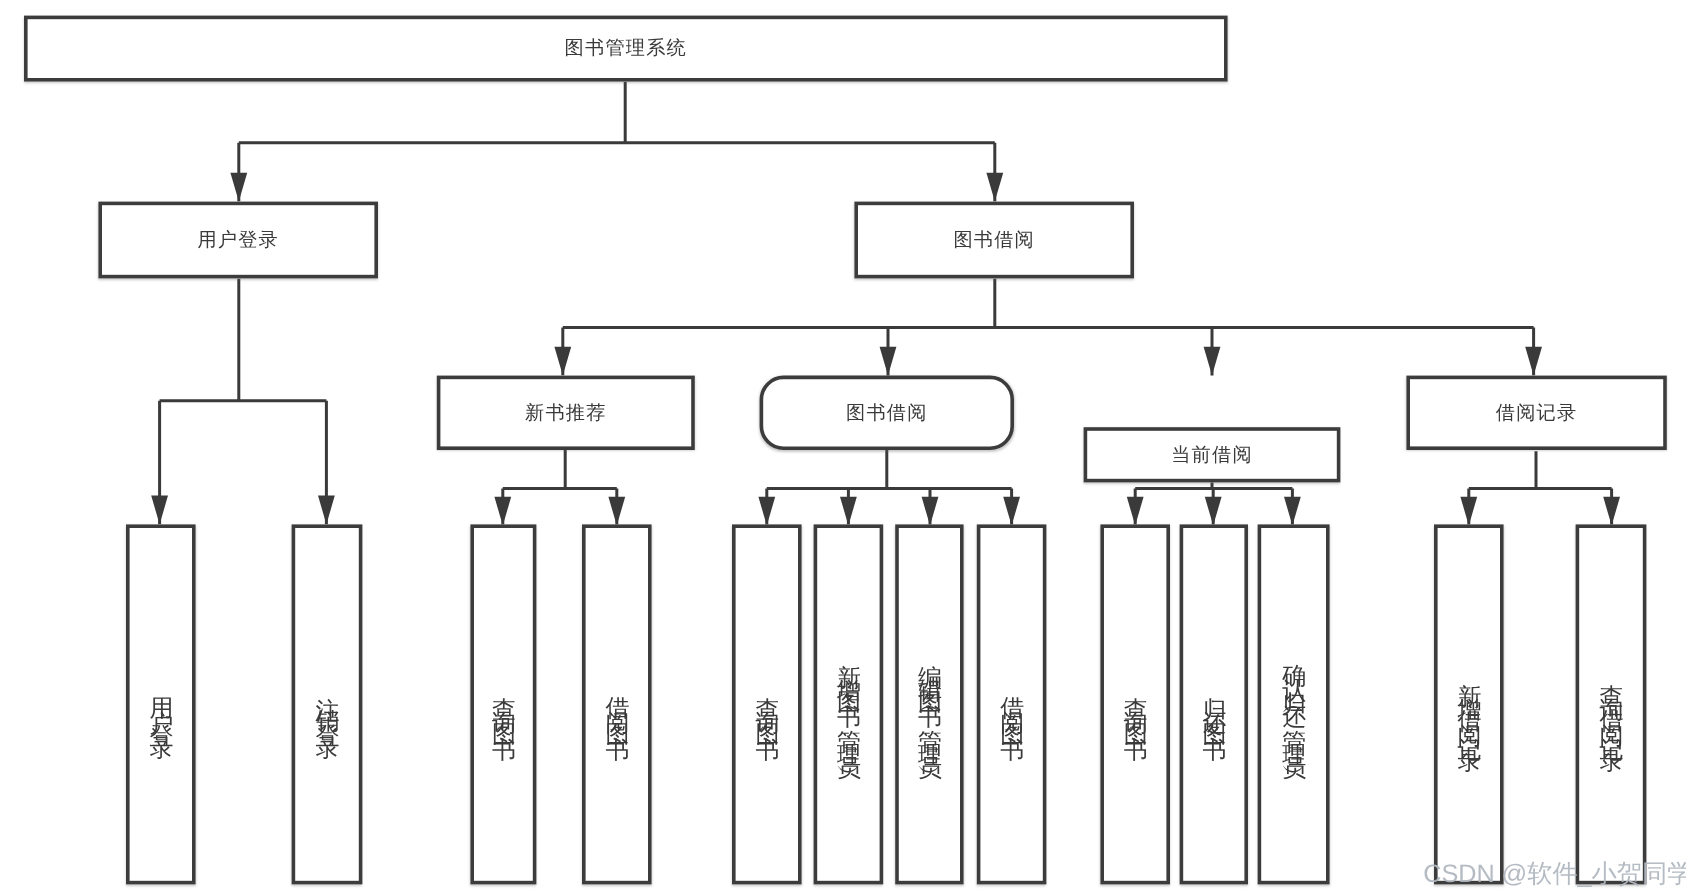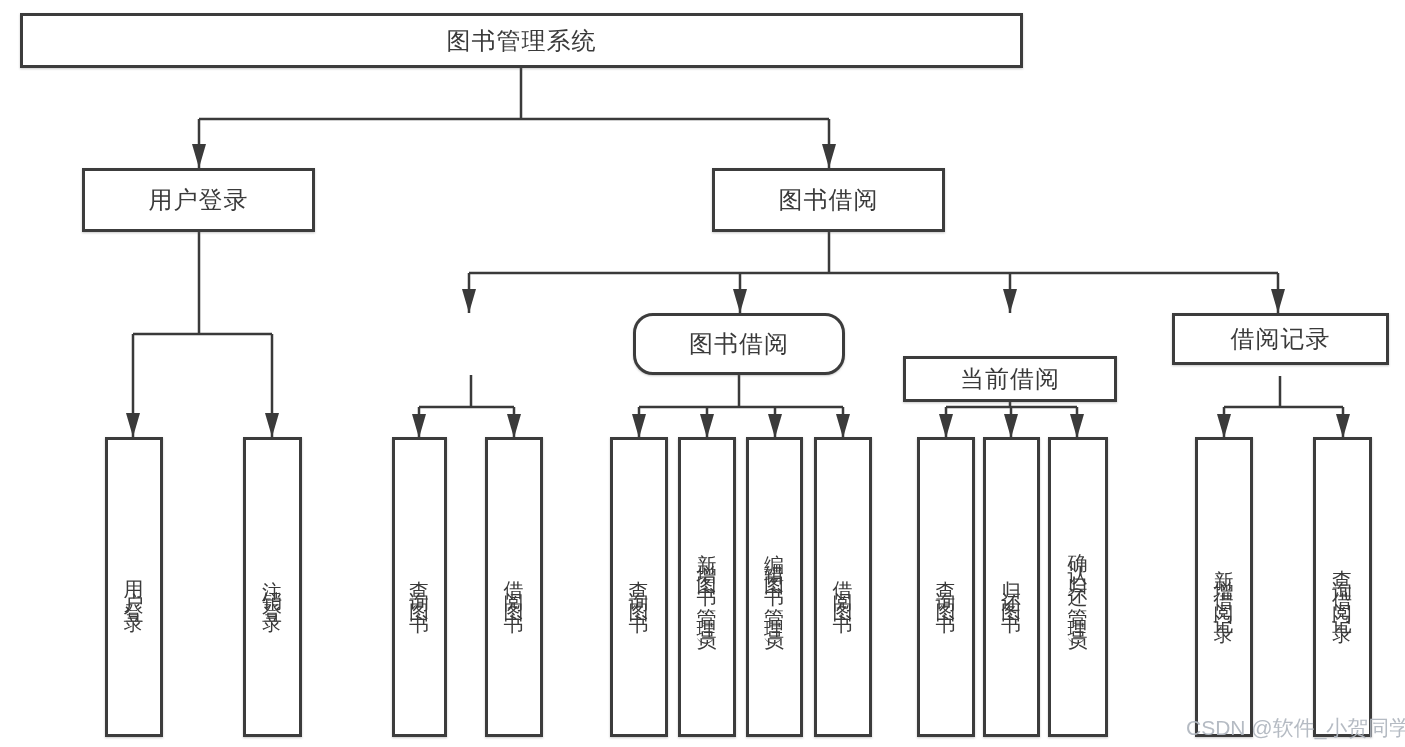--- a/index.html
+++ b/index.html
@@ -7,21 +7,21 @@
     position:relative; width:1405px; height:747px; overflow:hidden;
     background:#ffffff; font-family:"Liberation Sans", sans-serif; color:#3a3a3a;
   }
   .connectors { position:absolute; left:0; top:0; z-index:0; }
   .box {
     position:absolute; box-sizing:border-box; background:#ffffff;
     border:3px solid #3c3c3c; box-shadow:0 1px 2px rgba(100,100,100,0.35);
     display:flex; align-items:center; justify-content:center;
     z-index:1; text-align:center;
   }
-  .h-box { font-size:24px; letter-spacing:1px; white-space:nowrap; }
+  .h-box { font-size:16px; letter-spacing:1px; white-space:nowrap; }
   .v-box {
     writing-mode:vertical-rl; text-orientation:mixed;
     font-size:20px; line-height:1; letter-spacing:11px;
   }
   .watermark {
     position:absolute; left:1186px; top:714px; z-index:3;
     font-size:21px; color:rgba(177,183,192,0.95); white-space:nowrap;
   }
 </style>
 </head>
@@ -60,23 +60,24 @@
       <polygon points="1217,414 1231,414 1224,438"></polygon>
       <polygon points="1336,414 1350,414 1343,438"></polygon>
     </g>
   </svg>
 
   <div class="box h-box" style="left:20px; top:13px; width:1003px; height:55px;">图书管理系统</div>
 
   <div class="box h-box" style="left:82px; top:168px; width:233px; height:64px;">用户登录</div>
   <div class="box h-box" style="left:712px; top:168px; width:233px; height:64px;">图书借阅</div>
 
+  <div class="box h-box" style="left:364px; top:313px; width:215px; height:62px;">新书推荐</div>
   <div class="box h-box" style="left:633px; top:313px; width:212px; height:62px;border-radius:20px;">图书借阅</div>
   <div class="box h-box" style="left:903px; top:313px; width:214px; height:46px;margin-top:43px;">当前借阅</div>
-  <div class="box h-box" style="left:1172px; top:313px; width:217px; height:52px;">借阅记录</div>
+  <div class="box h-box" style="left:1172px; top:313px; width:217px; height:62px;">借阅记录</div>
 
   <div class="box v-box" style="left:105px; top:437px; width:58px; height:300px;">用户登录</div>
   <div class="box v-box" style="left:243px; top:437px; width:59px; height:300px;">注销登录</div>
 
   <div class="box v-box" style="left:392px; top:437px; width:55px; height:300px;">查询图书</div>
   <div class="box v-box" style="left:485px; top:437px; width:58px; height:300px;">借阅图书</div>
 
   <div class="box v-box" style="left:610px; top:437px; width:58px; height:300px;">查询图书</div>
   <div class="box v-box" style="left:678px; top:437px; width:58px; height:300px;">新增图书（管理员）</div>
   <div class="box v-box" style="left:746px; top:437px; width:57px; height:300px;">编辑图书（管理员）</div>

